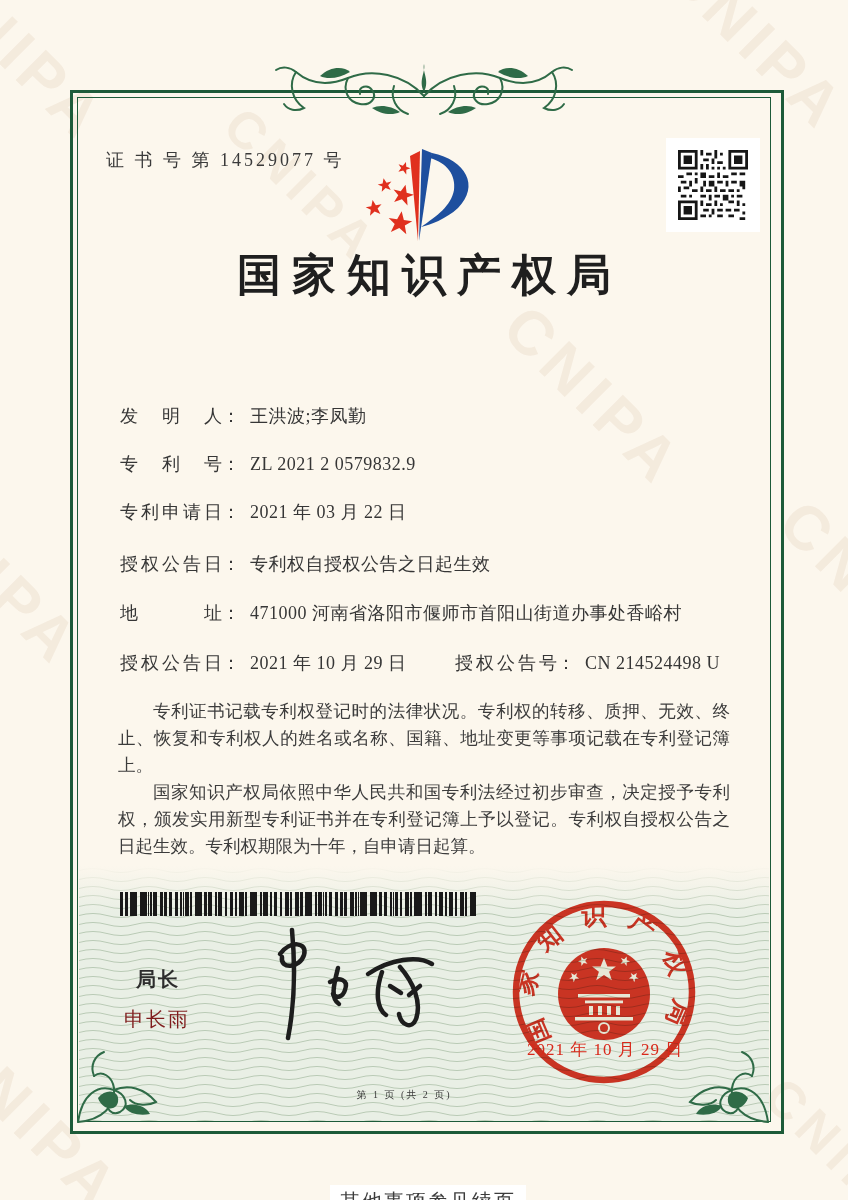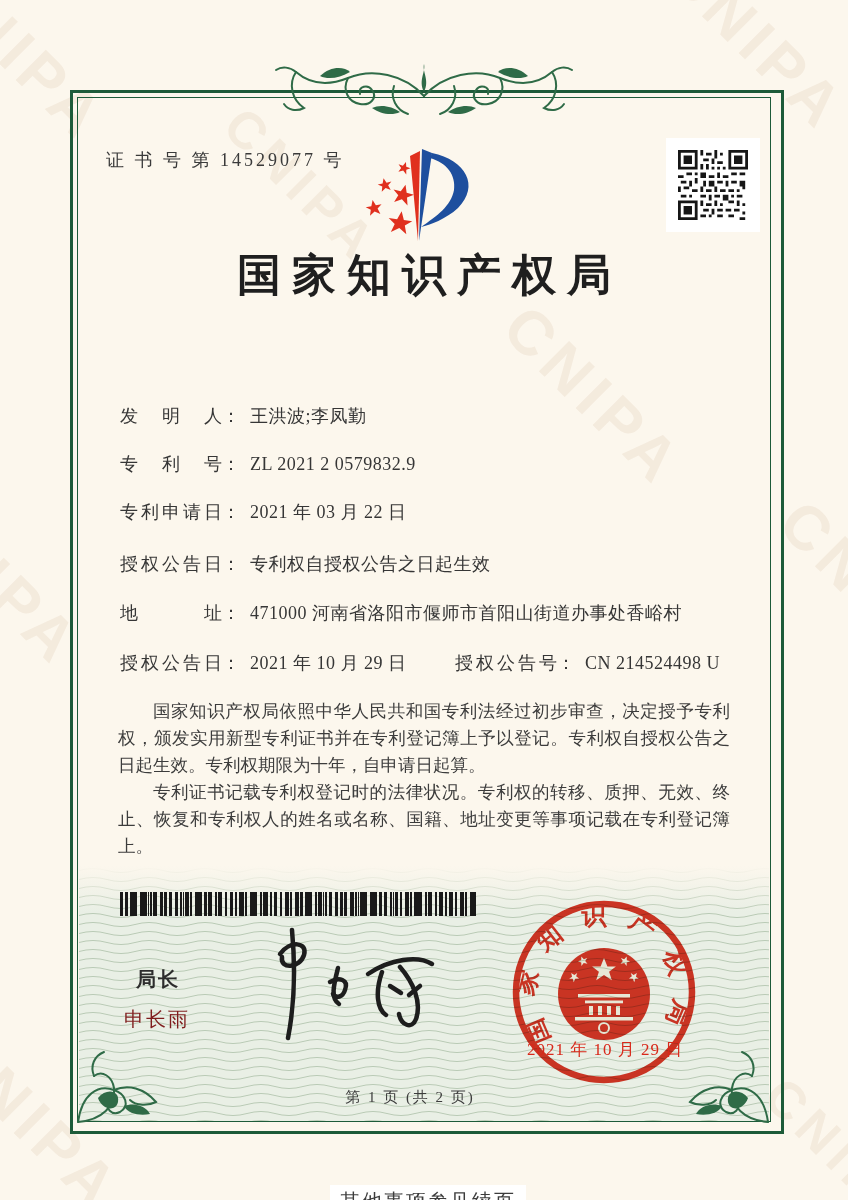--- a/index.html
+++ b/index.html
@@ -72,22 +72,22 @@
   }
   .commissioner-title{position:absolute;left:136px;top:966px;z-index:4;font-size:20px;color:#2d2d2d;letter-spacing:2px;font-weight:bold;}
   .commissioner-name{position:absolute;left:124px;top:1006px;z-index:4;font-size:20px;color:#7f1d1d;letter-spacing:2px;}
   .signature{position:absolute;left:232px;top:922px;z-index:5;}
   .seal{position:absolute;left:508px;top:896px;z-index:6;mix-blend-mode:multiply;opacity:.95;}
   .seal-date{
     position:absolute;left:515px;top:1038px;width:180px;z-index:7;
     text-align:center;font-size:17px;color:#d8281a;letter-spacing:1px;white-space:nowrap;
   }
   .page-footer{
-    position:absolute;left:70px;top:1088px;width:680px;z-index:4;
-    text-align:center;font-size:15px;color:#3c3c3c;letter-spacing:2px;
+    position:absolute;left:64px;top:1088px;width:680px;z-index:4;
+    text-align:center;font-size:10px;color:#3c3c3c;letter-spacing:2px;
   }
   .cont-box{
     position:absolute;left:330px;top:1141px;width:196px;height:32px;z-index:8;
     background:#ffffff;display:flex;align-items:center;justify-content:center;
     font-size:20px;color:#3c3c3c;letter-spacing:2px;margin-top:44px;
   }
   .ornament-top{position:absolute;left:244px;top:56px;z-index:4;}
   .corner{position:absolute;z-index:4;}
   .corner.bl{left:72px;top:1036px;}
   .corner.br{left:682px;top:1036px;transform:scaleX(-1);}
@@ -212,22 +212,22 @@
     <span class="flabel">地址</span><span class="colon">：</span><span class="fval">471000 河南省洛阳市偃师市首阳山街道办事处香峪村</span>
   </div>
   <div class="frow" style="top:651px;">
     <span class="flabel">授权公告日</span><span class="colon">：</span><span class="fval">2021 年 10 月 29 日</span>
   </div>
   <div class="frow2" style="top:651px;">
     <span class="flabel">授权公告号</span><span class="colon">：</span><span class="fval">CN 214524498 U</span>
   </div>
 
   <div class="body-text">
+    <p>专利证书记载专利权登记时的法律状况。专利权的转移、质押、无效、终止、恢复和专利权人的姓名或名称、国籍、地址变更等事项记载在专利登记簿上。</p>
     <p>国家知识产权局依照中华人民共和国专利法经过初步审查，决定授予专利权，颁发实用新型专利证书并在专利登记簿上予以登记。专利权自授权公告之日起生效。专利权期限为十年，自申请日起算。</p>
-    <p>专利证书记载专利权登记时的法律状况。专利权的转移、质押、无效、终止、恢复和专利权人的姓名或名称、国籍、地址变更等事项记载在专利登记簿上。</p>
   </div>
 
   <div class="barcode"></div>
 
   <div class="commissioner-title">局长</div>
   <div class="commissioner-name">申长雨</div>
 
   <svg class="signature" width="220" height="125" viewBox="0 0 220 125">
     <g stroke="#1d1d1d" stroke-width="4.5" fill="none" stroke-linecap="round" stroke-linejoin="round">
       <path d="M48,32 C58,18 76,20 72,33 C68,46 48,48 50,35"></path>

